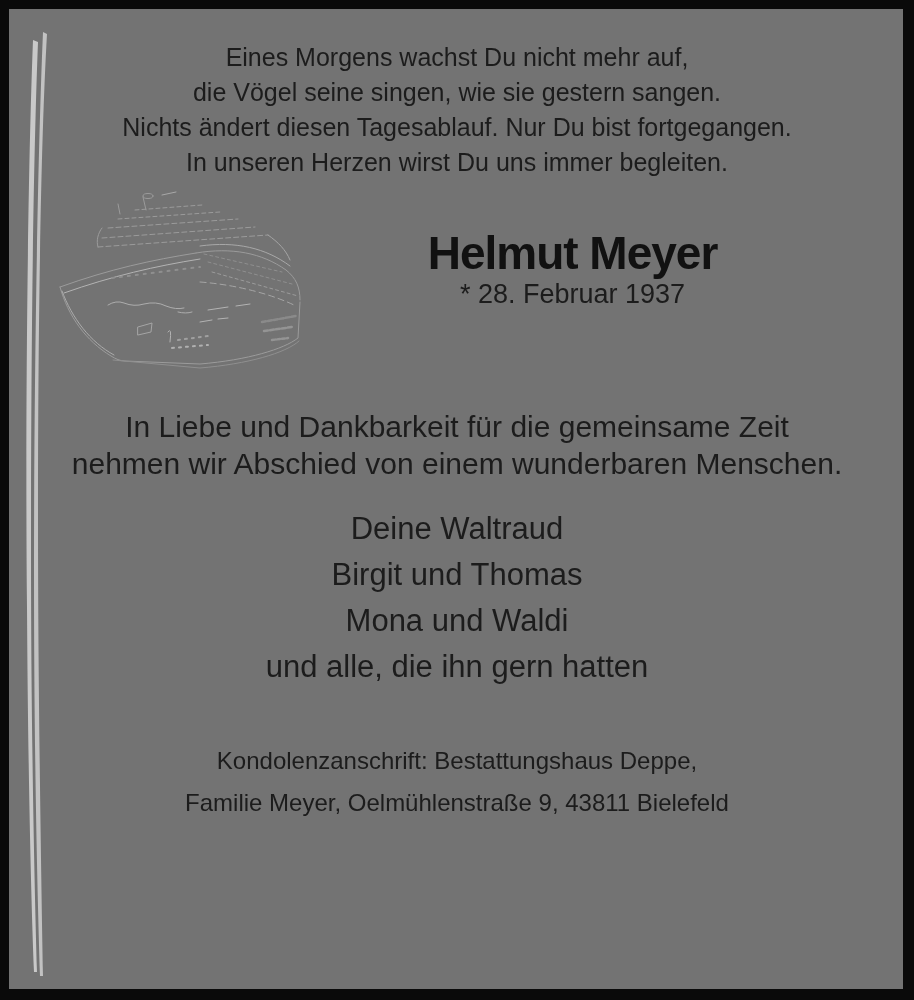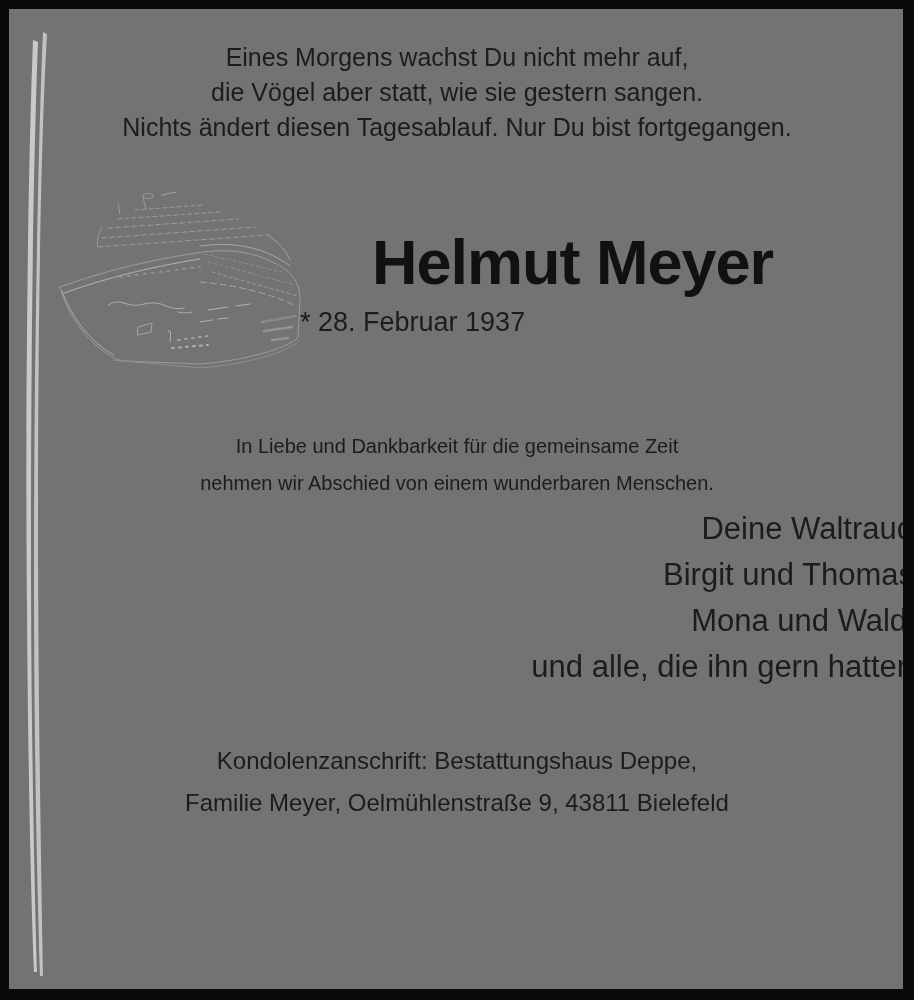--- a/index.html
+++ b/index.html
@@ -53,43 +53,42 @@
   }
   .name-block {
     position: absolute;
     left: 300px;
     top: 228px;
     width: 545px;
     text-align: center;
     white-space: nowrap;
   }
   .deceased-name {
-    font-size: 63px;
+    font-size: 46px;
     font-weight: bold;
     letter-spacing: -1px;
     line-height: 1.1;
     color: #111111;
   }
   .dates {
-    margin-top: 10px;
+    margin-top: 0;
     font-size: 27px;
     display: flex;
-    justify-content: flex-start;
+    justify-content: center;
     gap: 44px;
   }
   .farewell {
-    top: 428px;
-    font-size: 20px;
+    top: 408px;
+    font-size: 30px;
     line-height: 37px;
   }
   .mourners {
     top: 506px;
     font-size: 31px;
     line-height: 46px;
-    text-align: right;
   }
   .condolence {
     top: 740px;
     font-size: 24px;
     line-height: 42px;
   }
   .service {
     top: 862px;
     font-size: 24px;
     line-height: 33px;
@@ -152,22 +151,23 @@
       <path d="M212,132 l34,-6" stroke-dasharray="4,2" stroke-width="2.5" stroke="#8a8a8a"></path>
       <path d="M214,141 l28,-4" stroke-dasharray="4,2" stroke-width="2.5" stroke="#949494"></path>
       <path d="M222,150 l16,-2" stroke-dasharray="3,2" stroke-width="2.5" stroke="#949494"></path>
       <path d="M158,120 l20,-3 m8,-1 l14,-2" stroke="#b3b3b3"></path>
       <path d="M150,132 l12,-2 m6,-1 l10,-1" stroke="#b3b3b3"></path>
     </g>
   </svg>
 
   <div class="block poem">
     <span class="line">Eines Morgens wachst Du nicht mehr auf,</span>
-    <span class="line">die Vögel aber statt, wie sie gestern sangen.</span>
+    <span class="line">die Vögel seine singen, wie sie gestern sangen.</span>
     <span class="line">Nichts ändert diesen Tagesablauf. Nur Du bist fortgegangen.</span>
+    <span class="line">In unseren Herzen wirst Du uns immer begleiten.</span>
   </div>
 
   <div class="name-block">
     <div class="deceased-name">Helmut Meyer</div>
     <div class="dates">
       <span>* 28. Februar 1937</span>
     </div>
   </div>
 
   <div class="block farewell">

